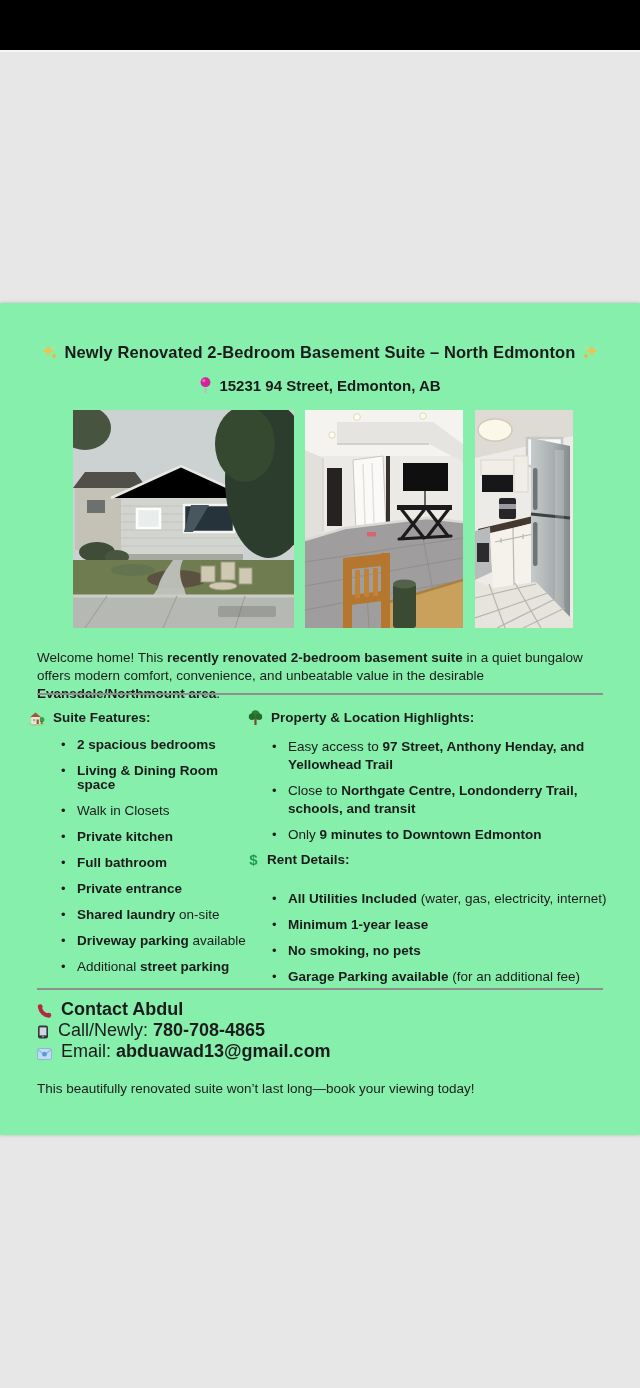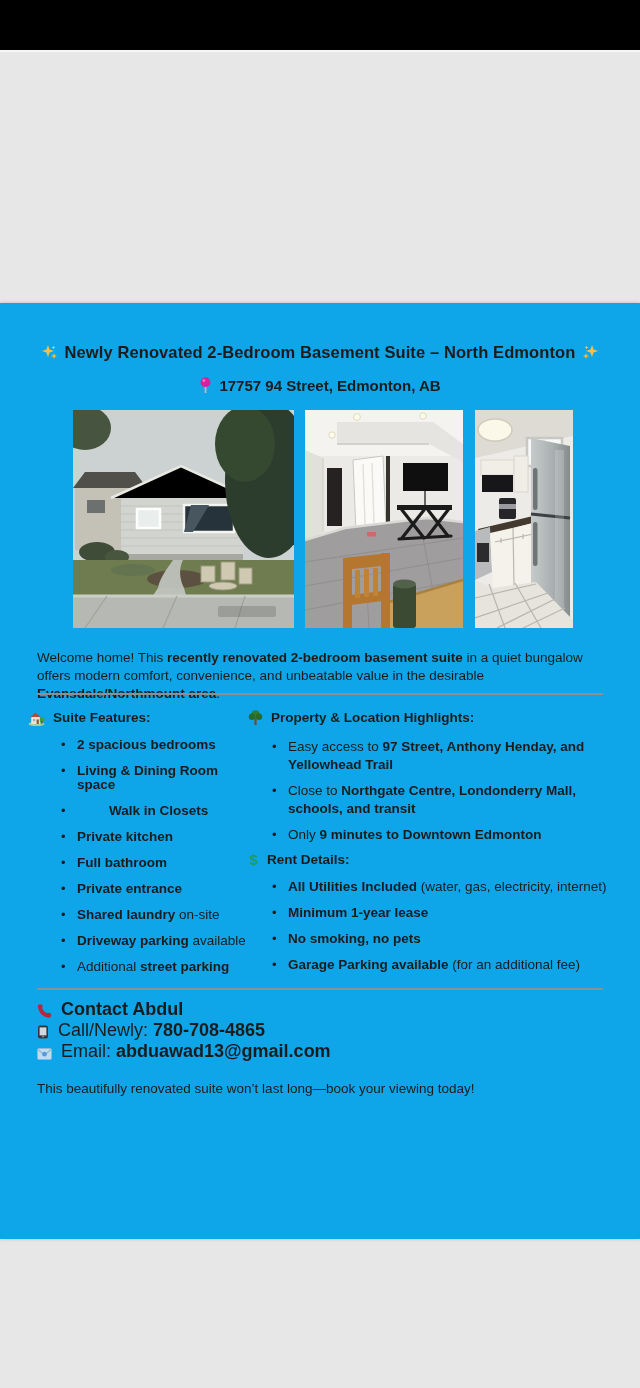--- a/index.html
+++ b/index.html
@@ -1,20 +1,20 @@
 <!DOCTYPE html>
 <html><head>
 <meta charset="utf-8">
 <style>
   html,body{margin:0;padding:0;background:#4a4a4a;}
   .screen{position:relative;width:640px;height:1388px;background:#e7e7e7;overflow:hidden;
           font-family:"Liberation Sans","DejaVu Sans",sans-serif;color:#1c1c1c;}
   .top-black-bar{position:absolute;top:0;left:0;width:640px;height:50px;background:#000;}
   .bar-underline{position:absolute;top:50px;left:0;width:640px;height:2px;background:#f7f7f7;}
-  .page{position:absolute;top:303px;left:0;width:640px;height:936px;background:#0ea5e9;
+  .page{position:absolute;top:303px;left:0;width:640px;height:832px;background:#86efac;
         box-shadow:0 -1px 3px rgba(0,0,0,.10),0 1px 3px rgba(0,0,0,.10);}
   .title-row{position:absolute;top:38px;left:0;width:640px;text-align:center;
              font-size:16.5px;font-weight:700;line-height:22px;letter-spacing:.1px;white-space:nowrap;}
   .addr-row{position:absolute;top:72px;left:0;width:640px;text-align:center;
             font-size:15px;font-weight:700;line-height:22px;}
   .icon{display:inline-block;vertical-align:-3px;}
   .icon svg{display:block;}
   .gap-l{margin-right:7px;} .gap-r{margin-left:7px;}
 
   .photo{position:absolute;top:107px;height:218px;overflow:hidden;background:#ddd;}
@@ -32,21 +32,21 @@
   .col-right{left:248px;width:372px;}
   .sec-head{font-weight:700;font-size:13.5px;line-height:16px;white-space:nowrap;}
   .sec-head .icon{vertical-align:-4px;margin-right:8px;}
   ul.blist{margin:12px 0 0 0;padding:0;list-style:none;}
   .col-left ul.blist{padding-left:33px;}
   .col-right ul.blist{padding-left:24px;}
   ul.blist li{position:relative;padding-left:16px;margin:0 0 12px 0;line-height:14px;}
   .col-right ul.blist li{line-height:18px;margin-bottom:8px;}
   ul.blist li::before{content:"\2022";position:absolute;left:0;top:0;font-size:13px;}
   .rent-head{margin-top:8px;}
-  .col-right ul.rent{margin-top:10px;}
+  .col-right ul.rent{margin-top:22px;}
 
   .contact{position:absolute;top:698px;left:37px;font-size:18px;}
   .contact-row{line-height:16px;margin-bottom:4px;white-space:nowrap;}
   .contact-row .icon{margin-right:9px;}
   .contact-head{font-weight:700;}
   .closing{position:absolute;top:763px;left:37px;width:580px;font-size:13.5px;line-height:18px;}
 </style>
 </head>
 <body>
 
@@ -63,21 +63,21 @@
           </svg></span><span>Newly Renovated 2-Bedroom Basement Suite – North Edmonton</span><span class="icon gap-r"><svg width="17" height="17" viewBox="0 0 17 17">
             <path d="M10 1 L11.6 5.4 L16 7 L11.6 8.6 L10 13 L8.4 8.6 L4 7 L8.4 5.4 Z" fill="#f2c14b"></path>
             <path d="M4 9 L4.9 11.1 L7 12 L4.9 12.9 L4 15 L3.1 12.9 L1 12 L3.1 11.1 Z" fill="#edb63a"></path>
             <path d="M4.5 1.5 L5 3 L6.5 3.5 L5 4 L4.5 5.5 L4 4 L2.5 3.5 L4 3 Z" fill="#f6d06a"></path>
           </svg></span></div>
 
     <div class="addr-row"><span class="icon gap-l"><svg width="13" height="17" viewBox="0 0 13 17">
             <line x1="6.5" y1="8" x2="6.5" y2="16" stroke="#b9b9c0" stroke-width="1.8"></line>
             <circle cx="6.5" cy="5.2" r="4.9" fill="#d6219c"></circle>
             <circle cx="4.8" cy="3.6" r="1.5" fill="#ef6fc4"></circle>
-          </svg></span><span>17757 94 Street, Edmonton, AB</span></div>
+          </svg></span><span>15231 94 Street, Edmonton, AB</span></div>
 
     <div class="photo photo-1">
       <svg viewBox="0 0 221 218" preserveAspectRatio="none">
         <rect x="0" y="0" width="221" height="218" fill="#ccd1d1"></rect>
         <ellipse cx="12" cy="18" rx="26" ry="22" fill="#47543f"></ellipse>
         <polygon points="0,78 12,62 62,62 74,78" fill="#504f4a"></polygon>
         <rect x="2" y="78" width="68" height="62" fill="#c4c2b6"></rect>
         <rect x="14" y="90" width="18" height="13" fill="#6c706f"></rect>
         <polygon points="38,88 108,56 178,88" fill="#45464
 
@@ -233,40 +233,40 @@
               <circle cx="13.8" cy="9.5" r="2.6" fill="#3f9e4d"></circle>
               <rect x="13.2" y="11" width="1.2" height="3" fill="#7a4a21"></rect>
               <polygon points="2,7.2 7.5,2.5 13,7.2" fill="#a8523c"></polygon>
               <rect x="3.2" y="7" width="8.6" height="7" fill="#f3e3c8"></rect>
               <rect x="5" y="9" width="2.2" height="2.2" fill="#7fb6d9"></rect>
               <rect x="8.6" y="9.5" width="2.2" height="4.5" fill="#8a5a3a"></rect>
             </svg></span><span>Suite Features:</span></div>
       <ul class="blist">
         <li><span style="font-weight: 700;">2 spacious bedrooms</span></li>
         <li><span style="font-weight: 700;">Living &amp; Dining Room space</span></li>
-        <li><span style="font-weight: 700; margin-left: 32px;">Walk in Closets</span></li>
+        <li><span style="font-weight: 400;">Walk in Closets</span></li>
         <li><span style="font-weight: 700;">Private kitchen</span></li>
         <li><span style="font-weight: 700;">Full bathroom</span></li>
         <li><span style="font-weight: 700;">Private entrance</span></li>
         <li><span style="font-weight: 700;">Shared laundry</span><span> on-site</span></li>
         <li><span style="font-weight: 700;">Driveway parking</span><span> available</span></li>
         <li><span>Additional </span><span style="font-weight: 700;">street parking</span></li>
       </ul>
     </div>
 
     <div class="col col-right">
       <div class="sec-head"><span class="icon"><svg width="15" height="16" viewBox="0 0 15 16">
               <rect x="6.4" y="9" width="2.2" height="6" fill="#7a4a21"></rect>
               <circle cx="7.5" cy="4.6" r="4.4" fill="#2e7d32"></circle>
               <circle cx="4" cy="6.8" r="3.2" fill="#256b2d"></circle>
               <circle cx="11" cy="6.8" r="3.2" fill="#256b2d"></circle>
             </svg></span><span>Property &amp; Location Highlights:</span></div>
       <ul class="blist">
         <li><span>Easy access to </span><span style="font-weight: 700;">97 Street, Anthony Henday, and Yellowhead Trail</span></li>
-        <li><span>Close to </span><span style="font-weight: 700;">Northgate Centre, Londonderry Mall, schools, and transit</span></li>
+        <li><span>Close to </span><span style="font-weight: 700;">Northgate Centre, Londonderry Trail, schools, and transit</span></li>
         <li><span>Only </span><span style="font-weight: 700;">9 minutes to Downtown Edmonton</span></li>
       </ul>
       <div class="sec-head rent-head"><span class="icon"><svg width="11" height="16" viewBox="0 0 11 16">
               <text x="5.5" y="13" text-anchor="middle" font-size="15" font-weight="bold" fill="#1f9d55" font-family="Liberation Sans, sans-serif">$</text>
             </svg></span><span>Rent Details:</span></div>
       <ul class="blist rent">
         <li><span style="font-weight: 700;">All Utilities Included</span><span> (water, gas, electricity, internet)</span></li>
         <li><span style="font-weight: 700;">Minimum 1-year lease</span></li>
         <li><span style="font-weight: 700;">No smoking, no pets</span></li>
         <li><span style="font-weight: 700;">Garage Parking available</span><span> (for an additional fee)</span></li>

